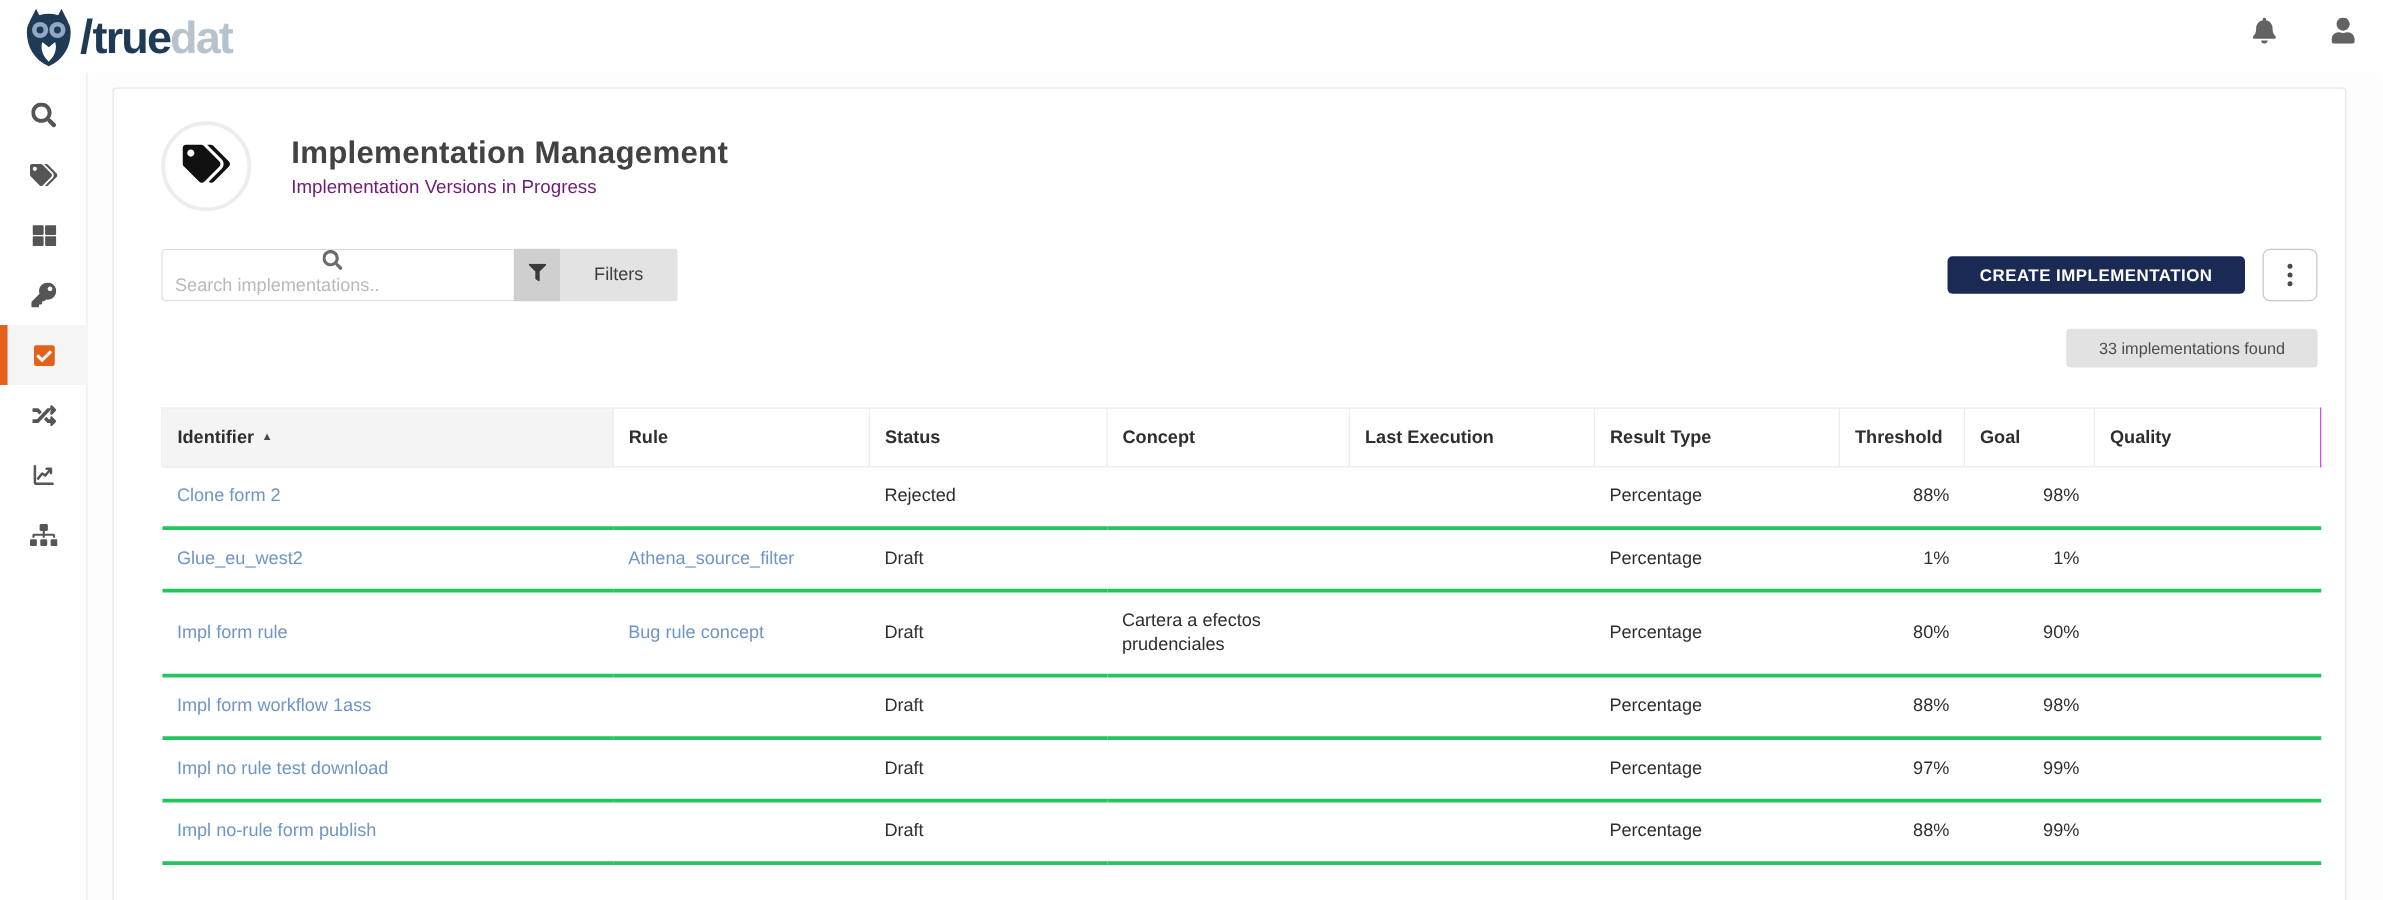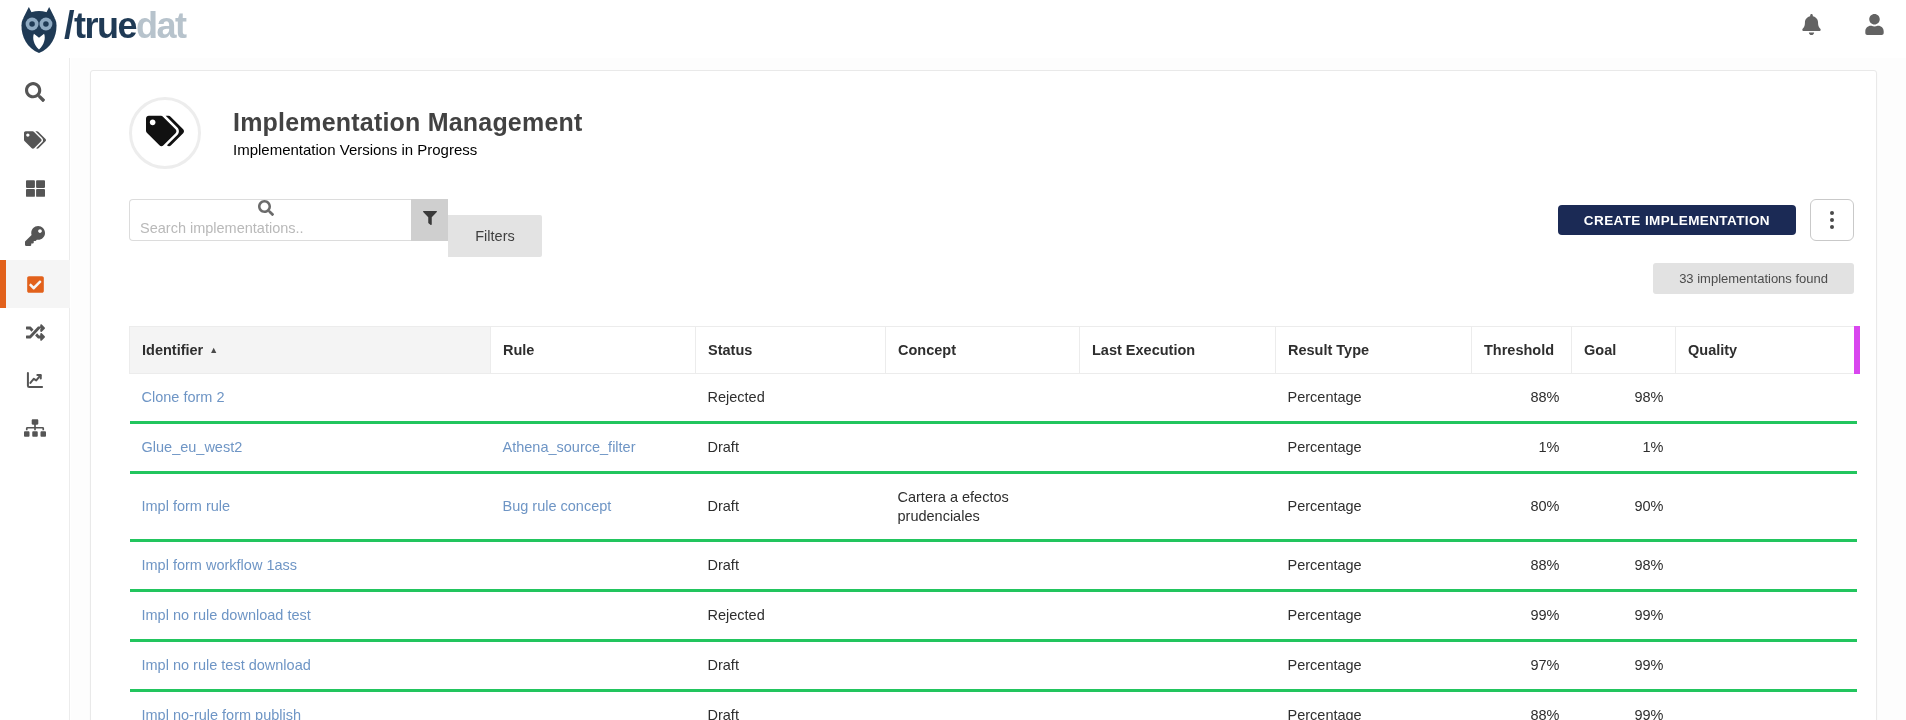--- a/index.html
+++ b/index.html
@@ -1,21 +1,21 @@
 <!DOCTYPE html>
 <html><head>
 <meta charset="utf-8">
 <style>
   * { margin:0; padding:0; box-sizing:border-box; }
   html,body { width:1906px; height:720px; overflow:hidden; background:#fff;
               font-family:"Liberation Sans", sans-serif; color:#2e2e2e; }
 
   
   .topbar { position:absolute; top:0; left:0; width:1906px; height:58px; background:#fff; z-index:5; }
-  .logo { position:absolute; left:16px; top:6px; display:flex; }
+  .logo { position:absolute; left:16px; top:6px; display:flex; align-items:center; }
   .logo svg { display:block; }
   .logo-text { font-size:36px; font-weight:bold; letter-spacing:-1.5px; line-height:1; margin-left:2px; }
   .logo-slash { color:#1f3a55; font-weight:bold; font-size:38px; margin-right:1px; }
   .logo-true { color:#1f3a55; }
   .logo-dat  { color:#b7c3cc; }
   .topbar-icons { position:absolute; right:22px; top:14px; display:flex; gap:44px; align-items:center; }
   .topbar-icons svg { display:block; cursor:pointer; }
 
   
   .sidebar { position:absolute; top:58px; left:0; width:70px; height:662px; background:#fff;
@@ -29,55 +29,55 @@
   
   .main-bg { position:absolute; top:58px; left:71px; width:1835px; height:662px; background:#fdfdfd; }
   .card { position:absolute; top:12px; left:19px; width:1787px; height:680px; background:#fff;
           border:1px solid #e9e9e9; border-radius:3px; box-shadow:0 1px 2px rgba(0,0,0,.03);
           padding:26px 22px 0 38px; }
 
   .page-header { display:flex; align-items:center; gap:32px; }
   .header-circle { width:72px; height:72px; border-radius:50%; border:3px solid #ededed;
                    display:flex; align-items:center; justify-content:center; flex:0 0 auto; }
   .page-title { font-size:25px; font-weight:bold; color:#424242; letter-spacing:.2px; }
-  .page-subtitle { font-size:15px; color:#000000; margin-top:4px; }
+  .page-subtitle { font-size:15px; color:#701a75; margin-top:4px; }
 
   
   .toolbar { margin-top:30px; display:flex; justify-content:space-between; align-items:flex-start; }
   .search-group { display:flex; height:42px; }
   .search-box { display:flex; align-items:center; width:282px; height:42px; background:#fff;
                 border:1px solid #dcdcdc; border-right:none; border-radius:4px 0 0 4px; padding:0 10px;flex-direction:column; }
   .search-box svg { flex:0 0 auto; margin-right:9px; }
   .search-box input { border:none; outline:none; width:100%; font-size:14.5px; color:#444;
                       font-family:"Liberation Sans", sans-serif; background:transparent; }
   .search-box input::placeholder { color:#b9b9b9; }
   .funnel-btn { width:37px; height:42px; background:#cfcfcf; display:flex; align-items:center;
                 justify-content:center; cursor:pointer; }
   .filters-btn { width:94px; height:42px; background:#e3e3e3; display:flex; align-items:center;
                  justify-content:center; font-size:14.5px; color:#3f3f3f; cursor:pointer;
-                 border-radius:0 2px 2px 0;margin-top:16px; }
+                 border-radius:0 2px 2px 0; }
   .actions { display:flex; gap:14px; align-items:center; }
   .create-btn { height:30px; padding:0 26px; background:#1b2a55; color:#fff; border:none;
                 border-radius:4px; font-size:13.5px; font-weight:bold; letter-spacing:.4px;
                 font-family:"Liberation Sans", sans-serif; cursor:pointer; }
   .kebab-btn { width:44px; height:42px; background:#fff; border:1px solid #c9c9c9; border-radius:6px;
                display:flex; flex-direction:column; align-items:center; justify-content:center;
                gap:3px; cursor:pointer; }
   .kebab-btn i { width:4px; height:4px; border-radius:50%; background:#4a4a4a; }
 
   
   .badge-row { margin-top:22px; display:flex; justify-content:flex-end; }
   .results-badge { background:#e2e2e2; color:#4c4c4c; font-size:13px; padding:8px 26px; border-radius:3px; }
 
   
   .impl-table { margin-top:32px; width:1727px; border-collapse:collapse; table-layout:fixed; font-size:14.5px; }
   .impl-table thead tr { border-top:1px solid #ececec; border-bottom:1px solid #ececec; }
   .impl-table th { text-align:left; font-weight:bold; color:#2e2e2e; padding:15px 12px;
                    border-left:1px solid #ececec; background:#fff; white-space:nowrap; }
-  .impl-table th:last-child { border-right:6px solid #d946ef; }
+  .impl-table th:last-child { border-right:1px solid #d946ef; }
   .impl-table th.sorted { background:#f4f4f4; }
   .sort-arrow { font-size:9px; color:#4a4a4a; margin-left:6px; vertical-align:2px; }
   .impl-table tbody tr { border-bottom:3px solid #22c55e; }
   .impl-table td { padding:14px 12px; color:#2e2e2e; vertical-align:middle; line-height:1.3; }
   .impl-table td.num { text-align:right; }
   .impl-table a { color:#6e95c5; text-decoration:none; cursor:pointer; }
 
   .col-identifier { width:361px; } .col-rule { width:205px; } .col-status { width:190px; }
   .col-concept { width:194px; } .col-lastexec { width:196px; } .col-resulttype { width:196px; }
   .col-threshold { width:100px; } .col-goal { width:104px; } .col-quality { width:181px; }
@@ -294,31 +294,20 @@
     <td><a></a></td>
     <td>Draft</td>
     <td></td>
     <td></td>
     <td>Percentage</td>
     <td class="num">88%</td>
     <td class="num">98%</td>
     <td></td>
   </tr>
           <tr>
-    <td><a>Impl no rule download test</a></td>
-    <td><a></a></td>
-    <td>Rejected</td>
-    <td></td>
-    <td></td>
-    <td>Percentage</td>
-    <td class="num">99%</td>
-    <td class="num">99%</td>
-    <td></td>
-  </tr>
-          <tr>
     <td><a>Impl no rule test download</a></td>
     <td><a></a></td>
     <td>Draft</td>
     <td></td>
     <td></td>
     <td>Percentage</td>
     <td class="num">97%</td>
     <td class="num">99%</td>
     <td></td>
   </tr>

